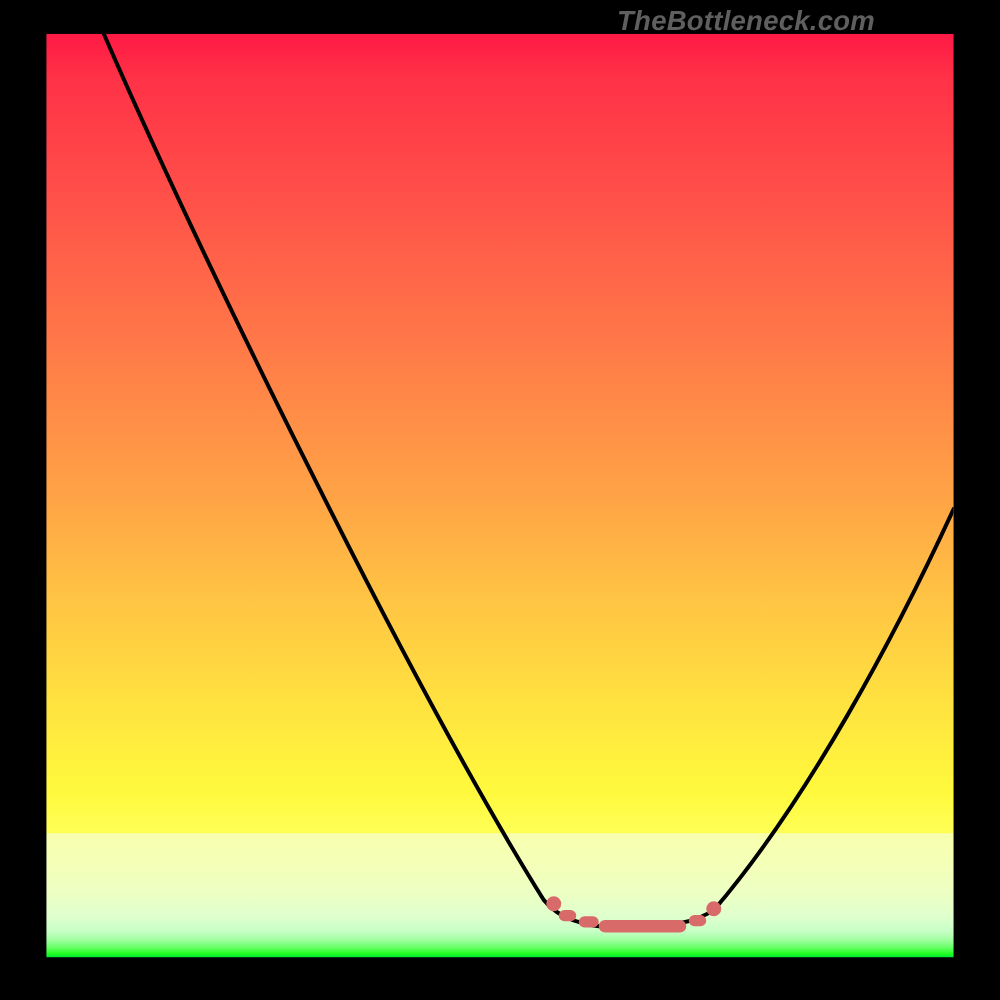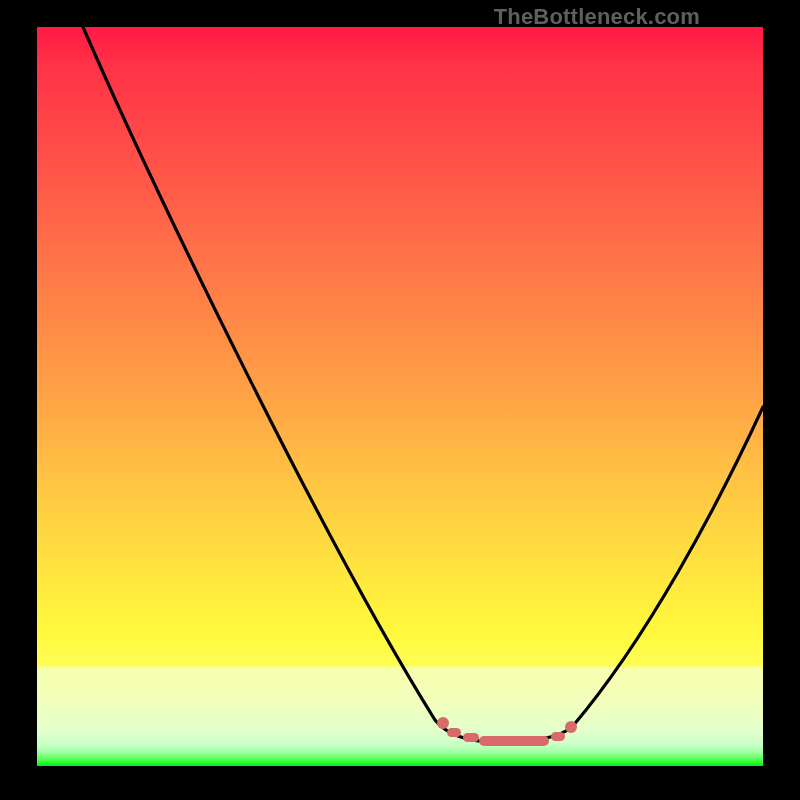--- a/index.html
+++ b/index.html
@@ -8,20 +8,21 @@
     width: 800px;
     height: 800px;
     background: #000;
     font-family: Arial, Helvetica, sans-serif;
     overflow: hidden;
   }
   .wrap {
     position: relative;
     width: 708px;
     height: 800px;
+    font-style: italic;
   }
   .attribution {
     position: absolute;
     top: 4px;
     right: 8px;
     color: #5f5f5f;
     font-size: 22px;
     font-weight: 600;
     letter-spacing: 0.2px;
     z-index: 10;

